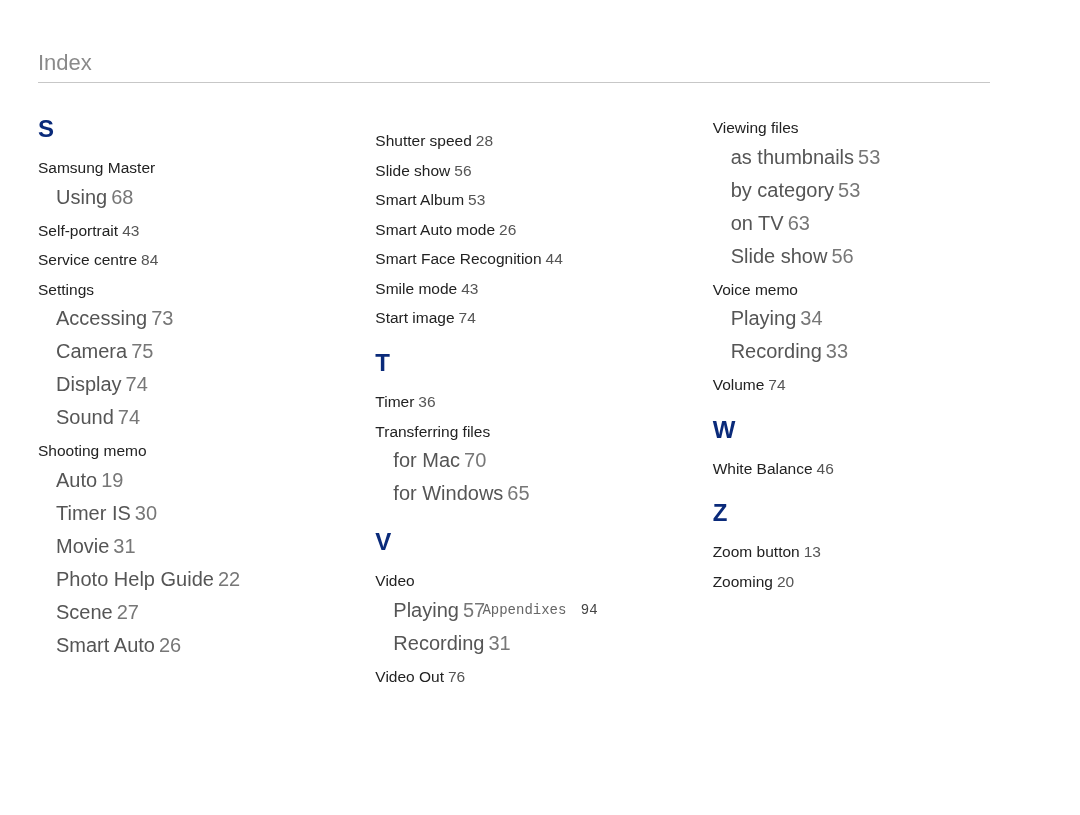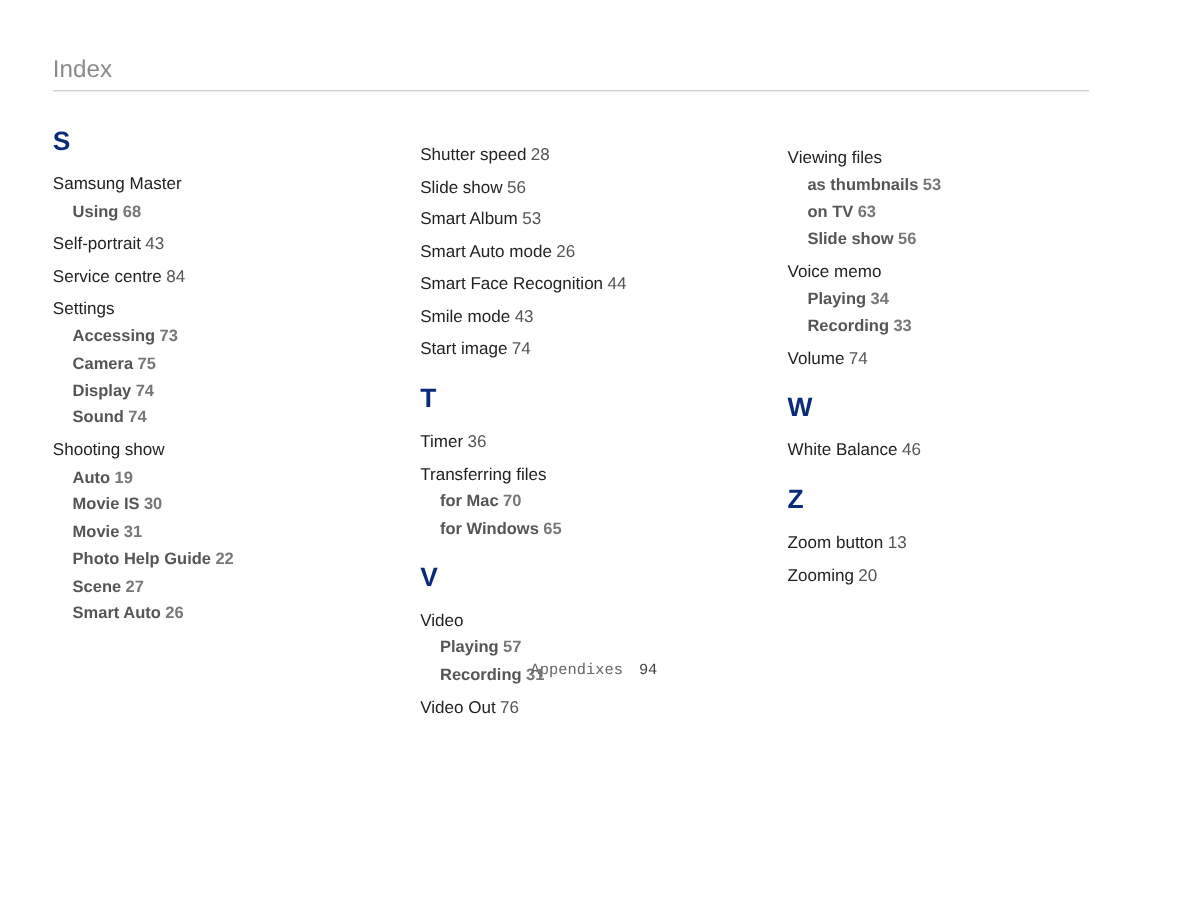--- a/index.html
+++ b/index.html
@@ -6,21 +6,21 @@
     margin: 0;
     padding: 0;
     background: #fff;
     font-family: Arial, Helvetica, sans-serif;
     color: #222;
     width: 1080px;
     height: 815px;
     box-sizing: border-box;
   }
   .page {
-    padding: 50px 90px 30px 48px;
+    padding: 50px 90px 30px 38px;
     box-sizing: border-box;
     position: relative;
     height: 648px;
   }
   .index-header {
     color: #8a8a8a;
     font-size: 22px;
     font-weight: 300;
     border-bottom: 1px solid #c7c7c7;
     padding-bottom: 6px;
@@ -48,25 +48,25 @@
     line-height: 1.65;
     margin-top: 4px;
     font-weight: 500;
   }
   .topic .pg {
     color: #555;
     font-weight: 400;
     margin-left: 4px;
   }
   .sub {
-    font-size: 15px;
+    font-size: 20px;
     color: #555;
     line-height: 1.65;
     padding-left: 18px;
-    font-weight: 700;
+    font-weight: 400;
   }
   .sub .pg { color: #777; margin-left: 4px; }
   .footer {
     position: absolute;
     left: 0; right: 0;
     bottom: 30px;
     text-align: center;
     color: #666;
     font-size: 14px;
     font-family: Liberation Mono, monospace;
@@ -89,23 +89,23 @@
 
       <div class="topic"><span>Self-portrait</span><span class="pg">43</span></div>
       <div class="topic"><span>Service centre</span><span class="pg">84</span></div>
 
       <div class="topic">Settings</div>
       <div class="sub"><span>Accessing</span><span class="pg">73</span></div>
       <div class="sub"><span>Camera</span><span class="pg">75</span></div>
       <div class="sub"><span>Display</span><span class="pg">74</span></div>
       <div class="sub"><span>Sound</span><span class="pg">74</span></div>
 
-      <div class="topic">Shooting show</div>
+      <div class="topic">Shooting memo</div>
       <div class="sub"><span>Auto</span><span class="pg">19</span></div>
-      <div class="sub"><span>Movie IS</span><span class="pg">30</span></div>
+      <div class="sub"><span>Timer IS</span><span class="pg">30</span></div>
       <div class="sub"><span>Movie</span><span class="pg">31</span></div>
       <div class="sub"><span>Photo Help Guide</span><span class="pg">22</span></div>
       <div class="sub"><span>Scene</span><span class="pg">27</span></div>
       <div class="sub"><span>Smart Auto</span><span class="pg">26</span></div>
     </div>
 
     <div class="col">
       <div class="topic" style="margin-top:15px"><span>Shutter speed</span><span class="pg">28</span></div>
       <div class="topic"><span>Slide show</span><span class="pg">56</span></div>
       <div class="topic"><span>Smart Album</span><span class="pg">53</span></div>
@@ -121,22 +121,23 @@
       <div class="sub"><span>for Windows</span><span class="pg">65</span></div>
 
       <div class="letter">V</div>
       <div class="topic">Video</div>
       <div class="sub"><span>Playing</span><span class="pg">57</span></div>
       <div class="sub"><span>Recording</span><span class="pg">31</span></div>
       <div class="topic"><span>Video Out</span><span class="pg">76</span></div>
     </div>
 
     <div class="col">
-      <div class="topic" style="margin-top:18px">Viewing files</div>
+      <div class="topic" style="margin-top:2px">Viewing files</div>
       <div class="sub"><span>as thumbnails</span><span class="pg">53</span></div>
+      <div class="sub"><span>by category</span><span class="pg">53</span></div>
       <div class="sub"><span>on TV</span><span class="pg">63</span></div>
       <div class="sub"><span>Slide show</span><span class="pg">56</span></div>
 
       <div class="topic">Voice memo</div>
       <div class="sub"><span>Playing</span><span class="pg">34</span></div>
       <div class="sub"><span>Recording</span><span class="pg">33</span></div>
 
       <div class="topic"><span>Volume</span><span class="pg">74</span></div>
 
       <div class="letter">W</div>

